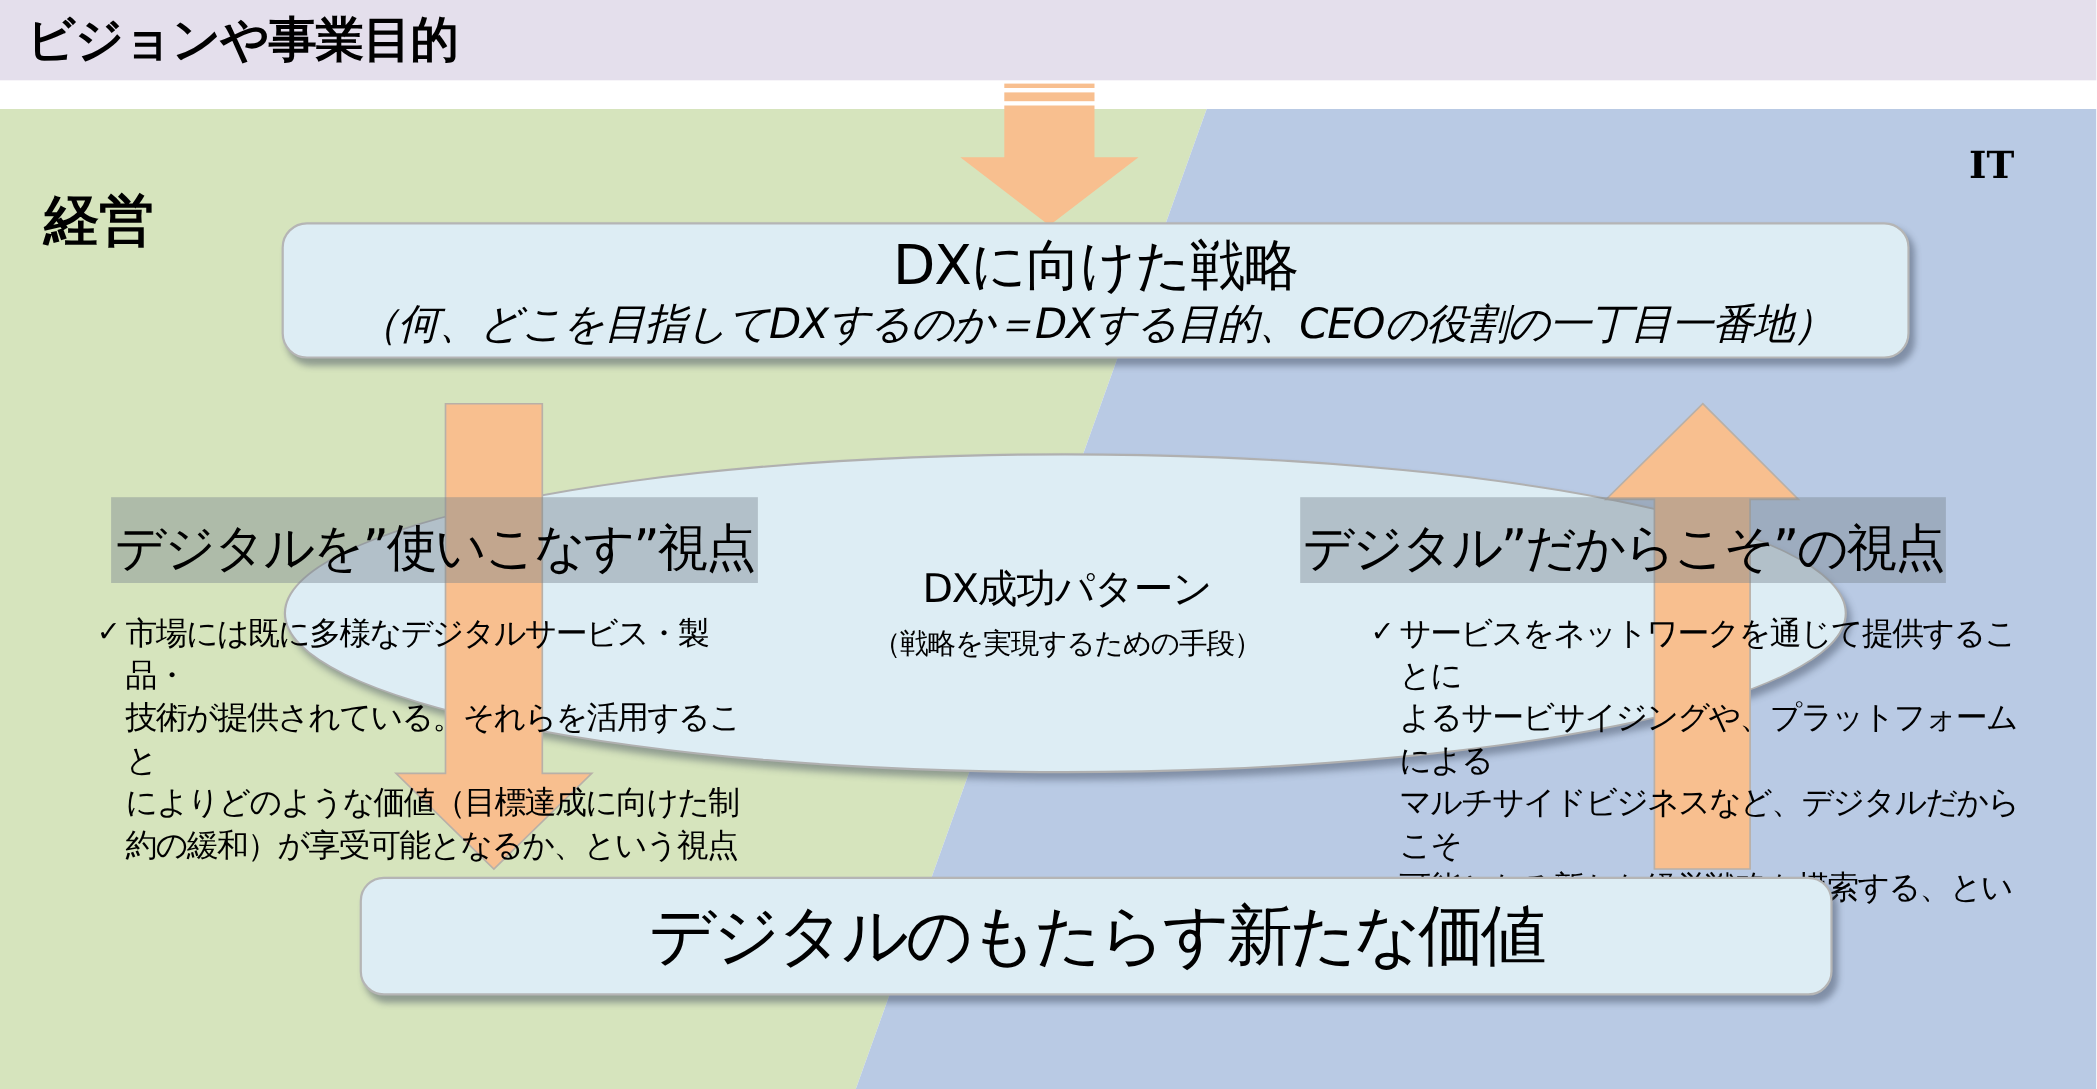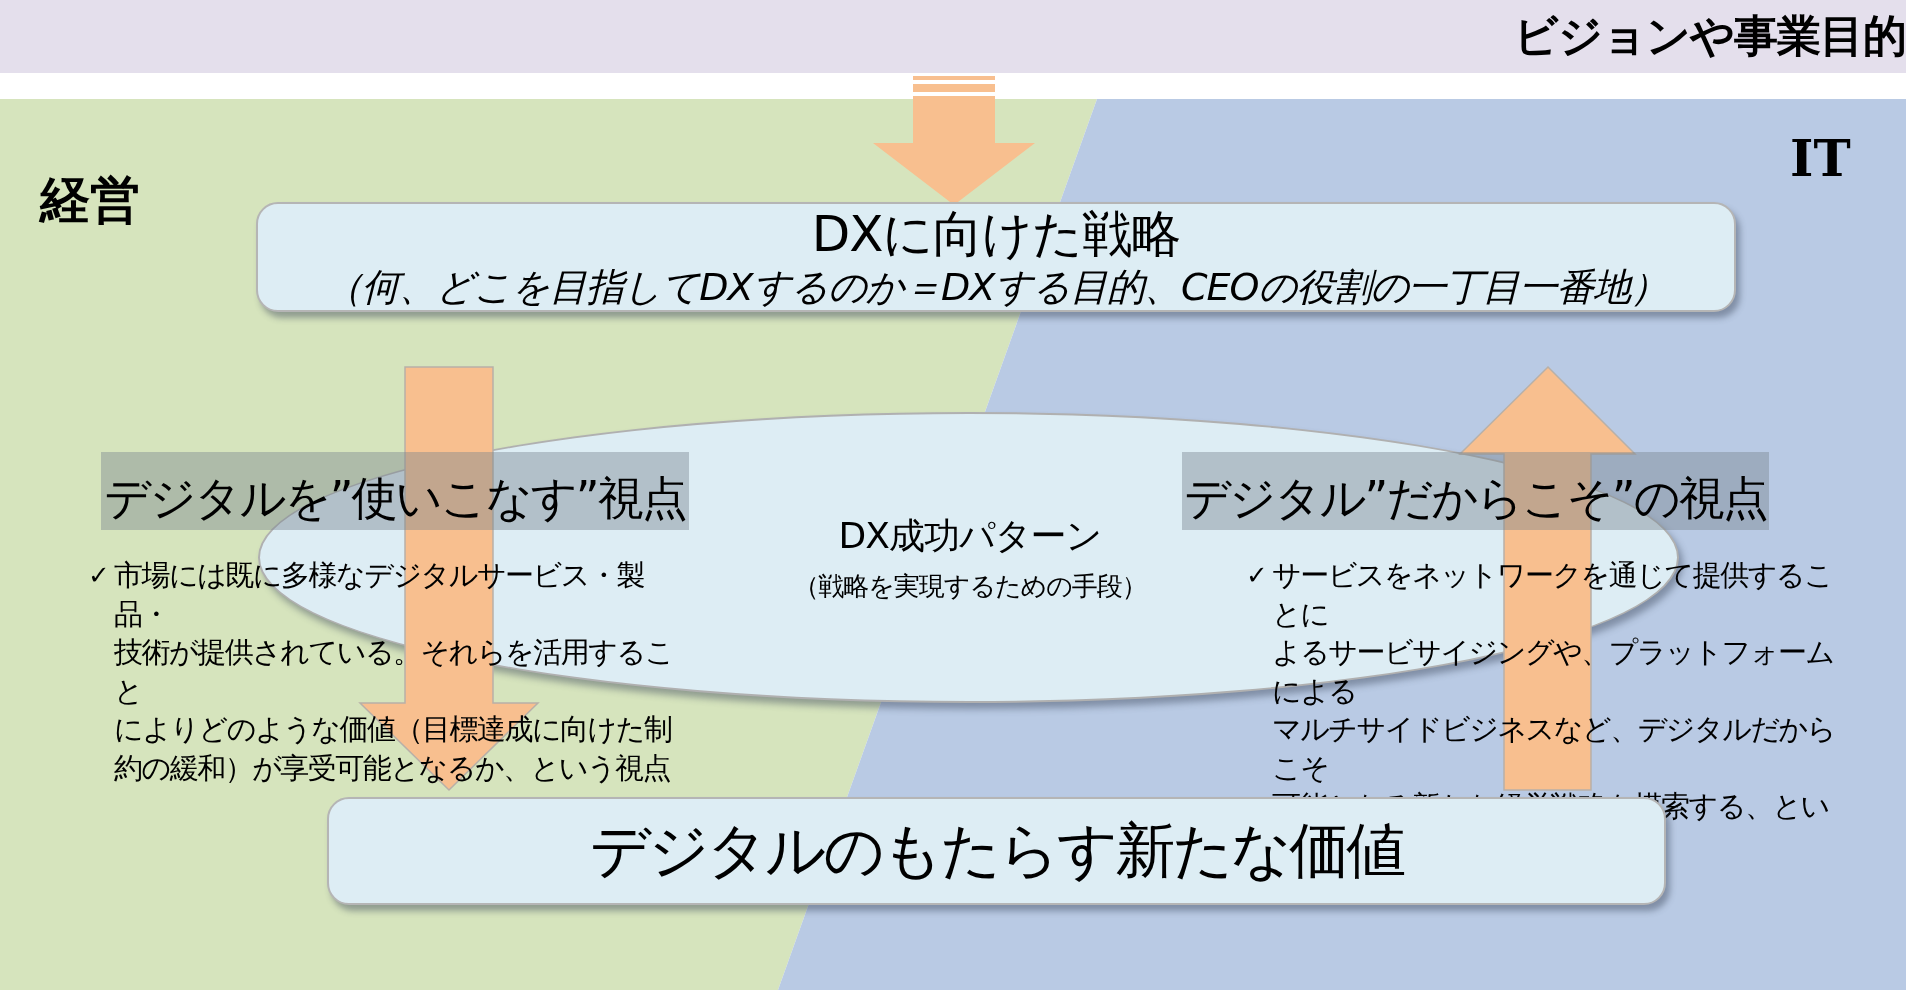--- a/index.html
+++ b/index.html
@@ -9,46 +9,46 @@
       font-family: "DejaVu Sans", "Liberation Sans", sans-serif;
       color: #000000;
     }
     #canvas { position: relative; width: 1906px; height: 990px; }
     .abs { position: absolute; }
 
     
     .header-band {
       left: 0; top: 0; width: 1906px; height: 73px;
       background: #e4dfec;
-      display: flex; align-items: center; justify-content: flex-end;
+      display: flex; align-items: center; justify-content: flex-start;
     }
     .header-title {
       font-weight: bold; font-size: 44px; letter-spacing: -1px;
       margin-left: 24px;
     }
 
     
     .bg-svg { left: 0; top: 99px; }
 
     .zone-label {
       font-weight: bold; font-size: 50px; line-height: 1;
     }
     .zone-left-label { left: 40px; top: 139px; margin-top: 36px; }
-    .zone-right-label { left: 1790px; top: 134px; font-family: "DejaVu Serif", serif; font-size: 50px; }
+    .zone-right-label { left: 1790px; top: 134px; font-family: "DejaVu Serif", serif; font-size: 34px; }
 
     
     .round-box {
       background: #ddedf4;
       border: 2px solid #b5b5b5;
       border-radius: 22px;
       box-shadow: 4px 6px 6px rgba(60,70,90,0.45);
       display: flex; flex-direction: column; align-items: center; justify-content: center;
       text-align: center;
     }
-    .top-box { left: 256px; top: 202px; width: 1480px; height: 110px; }
+    .top-box { left: 256px; top: 202px; width: 1480px; height: 124px; border-radius: 23px; }
     .top-box-title { font-size: 50px; line-height: 60px; letter-spacing: -1px; }
     .top-box-sub { font-size: 38px; line-height: 46px; letter-spacing: -1px; font-style: italic; }
 
     .bottom-box { left: 327px; top: 797px; width: 1339px; height: 108px; }
     .bottom-box-title { font-size: 60px; letter-spacing: -3px; }
 
     
     .ellipse {
       left: 258px; top: 412px; width: 1421px; height: 291px;
       border-radius: 50%;

